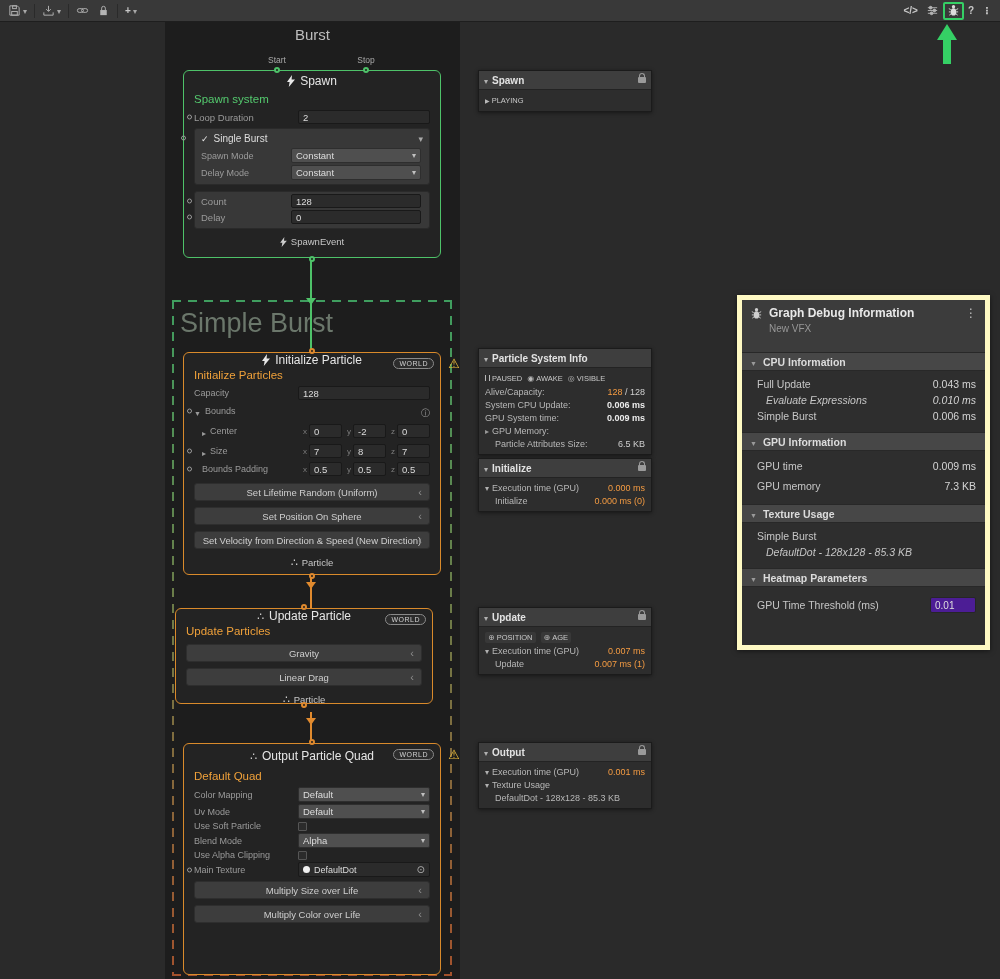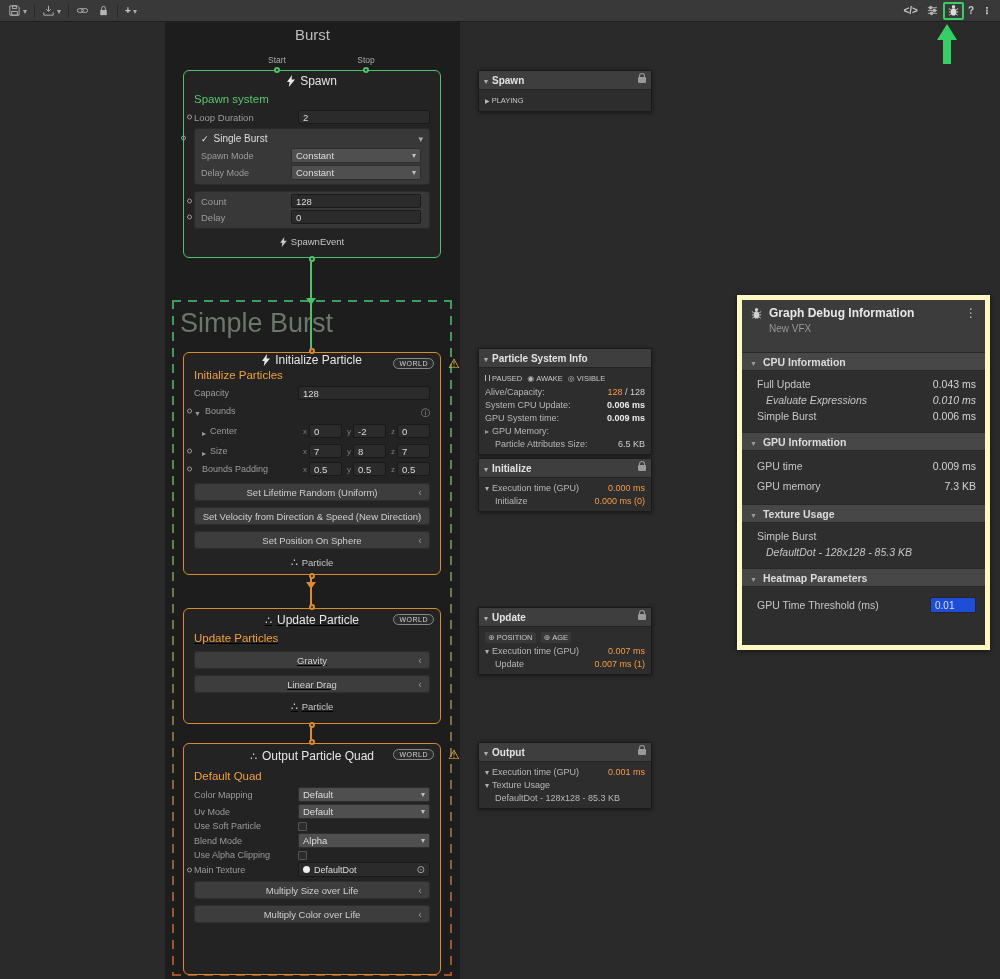--- a/index.html
+++ b/index.html
@@ -109,21 +109,21 @@
   .dbg-header { background:#3c3c3c; padding:6px 8px 4px; }
   .dbg-title-row { display:flex; align-items:center; gap:6px; }
   .dbg-title { font-size:12px; font-weight:bold; color:#e8e8e8; }
   .kebab { margin-left:auto; color:#c0c0c0; font-size:12px; }
   .dbg-sub { margin:3px 0 14px 19px; font-size:10px; color:#979797; }
   .dbg-section { height:19px; background:#474747; display:flex; align-items:center; gap:6px; padding:0 8px; font-size:10.5px; font-weight:bold; color:#dcdcdc; border-top:1px solid #282828; border-bottom:1px solid #282828; }
   .dbg-rows { padding:5px 0 8px; }
   .dbg-row { display:flex; align-items:center; padding:2px 9px 2px 15px; font-size:10.5px; color:#c6c6c6; }
   .dbg-row.indent { padding-left:24px;font-style:italic; }
   .dbg-row .val { margin-left:auto; color:#d4d4d4; }
-  .thr-input { margin-left:auto; width:46px; height:16px; background:#1d4ed8; border:1px solid #262626; border-radius:2px; color:#dedede; font-size:10px; padding:0 4px; font-family:inherit; }
+  .thr-input { margin-left:auto; width:46px; height:16px; background:#4c1d95; border:1px solid #262626; border-radius:2px; color:#dedede; font-size:10px; padding:0 4px; font-family:inherit; }
   .dbg-pad { height:22px; }
   .bolt { flex:none; }
 </style>
 </head>
 <body>
 
 <div class="root">
 
   <div class="toolbar">
     <span class="tb-btn">
@@ -347,34 +347,34 @@
             <span class="axis">y</span>
               <input class="fld mini" value="0.5" style="">
             <span class="axis">z</span>
               <input class="fld mini" value="0.5" style="">
           </span>
         </div>
         <div class="blk" style="margin-top:6px;">
             <span>Set Lifetime Random (Uniform)</span>
           </div>
         <div class="blk">
+            <span>Set Position On Sphere</span>
+          </div>
+        <div class="blk">
             <span>Set Velocity from Direction &amp; Speed (New Direction)</span>
-          </div>
-        <div class="blk">
-            <span>Set Position On Sphere</span>
           </div>
         <div class="nfoot">
           <span class="dots-icon"></span>
           <span>Particle</span>
         </div>
       </div>
       <span class="port orange bottom"></span>
     </div>
 
-    <div class="node orange" style="left:183px; top:586px; height:116px;text-decoration:underline;">
+    <div class="node orange" style="left:175px; top:586px; height:96px;">
       <span class="port orange top"></span>
       <div class="node-header">
         <span class="dots-icon"></span>
         <span>Update Particle</span>
         <span class="badge-world">WORLD</span>
       </div>
       <div class="node-body">
         <div class="sys-label orange">Update Particles</div>
         <div class="blk">
             <span>Gravity</span>

